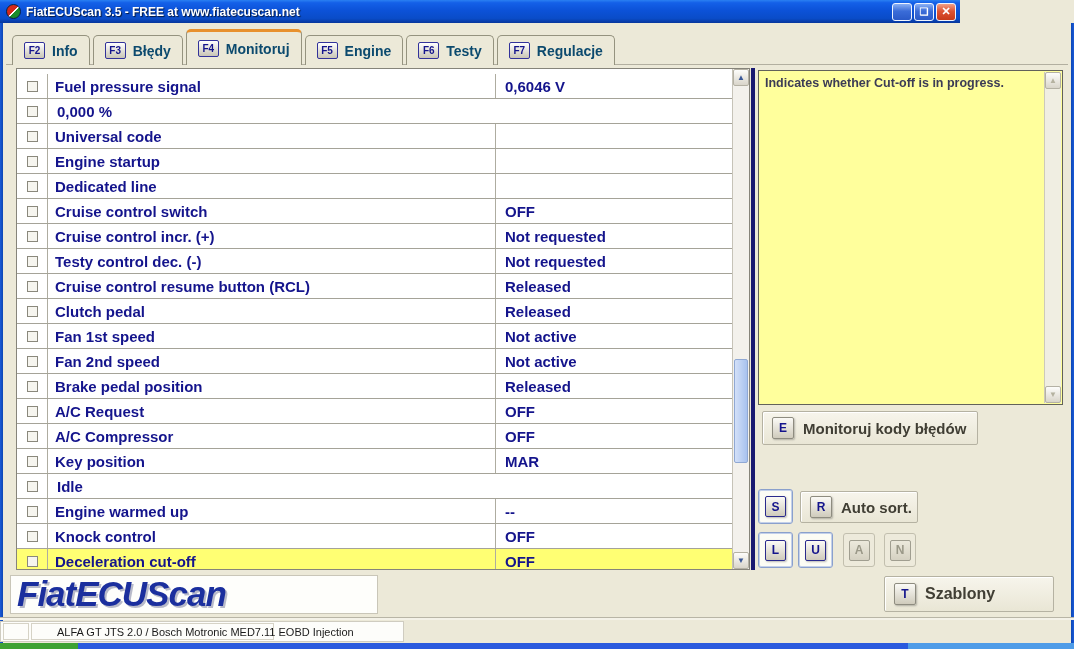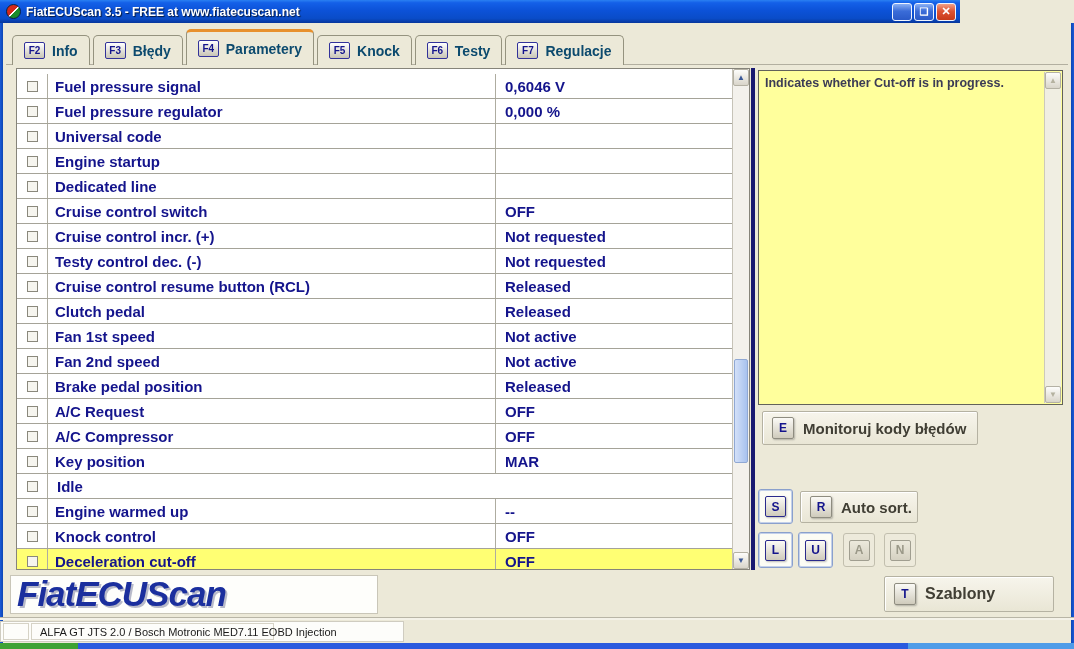--- a/index.html
+++ b/index.html
@@ -113,21 +113,21 @@
   .logo-text { position:absolute; left:6px; top:-2px; font-weight:bold; font-style:italic; font-size:35px;
     letter-spacing:-1px; color:#1b2f9e; text-shadow:2px 2px 0 rgba(100,105,140,.45); }
 
   .bottom-rule { position:absolute; left:0; top:617px; width:1074px; height:3px;
     border-top:1px solid #b8b5a6; background:#f4f2e8; }
 
   .statusbar { position:absolute; left:0; top:621px; width:404px; height:21px;
     background:#fdfdfa; border:1px solid #cfccc0; }
   .sb-cell { position:absolute; top:1px; height:17px; border:1px solid #d6d3c6; background:#fdfdfa; }
   .sb-cell.c1 { left:2px; width:26px; }
-  .sb-cell.c2 { left:30px; width:243px; display:flex; align-items:center; padding-left:8px; }
+  .sb-cell.c2 { left:30px; width:243px; display:flex; align-items:center; padding-left:25px; }
   .sb-cell.c2 span { font-size:11px; color:#1a1a1a; white-space:nowrap; }
 
   .taskbar { position:absolute; left:0; top:643px; width:1074px; height:6px; display:flex; }
   .tb-green { width:78px; background:#3da233; }
   .tb-blue { flex:1; background:#2a5ade; }
   .tb-light { width:166px; background:#4e9ce8; }
 </style>
 </head>
 <body>
 
@@ -153,25 +153,25 @@
     <div class="tab">
       <span class="keycap">F2</span>
       <span class="tab-label">Info</span>
     </div>
     <div class="tab">
       <span class="keycap">F3</span>
       <span class="tab-label">Błędy</span>
     </div>
     <div class="tab active">
       <span class="keycap">F4</span>
-      <span class="tab-label">Parametery</span>
+      <span class="tab-label">Monitoruj</span>
     </div>
     <div class="tab">
       <span class="keycap">F5</span>
-      <span class="tab-label">Knock</span>
+      <span class="tab-label">Engine</span>
     </div>
     <div class="tab">
       <span class="keycap">F6</span>
       <span class="tab-label">Testy</span>
     </div>
     <div class="tab">
       <span class="keycap">F7</span>
       <span class="tab-label">Regulacje</span>
     </div>
   </div>
@@ -186,23 +186,20 @@
         <div class="cell-name">
           <span>Fuel pressure signal</span>
         </div>
         <div class="cell-value">
           <span>0,6046 V</span>
         </div>
       </div>
       <div class="prow">
         <div class="cell-check">
           <span class="checkbox"></span>
-        </div>
-        <div class="cell-name">
-          <span>Fuel pressure regulator</span>
         </div>
         <div class="cell-value">
           <span>0,000 %</span>
         </div>
       </div>
       <div class="prow">
         <div class="cell-check">
           <span class="checkbox"></span>
         </div>
         <div class="cell-name">

